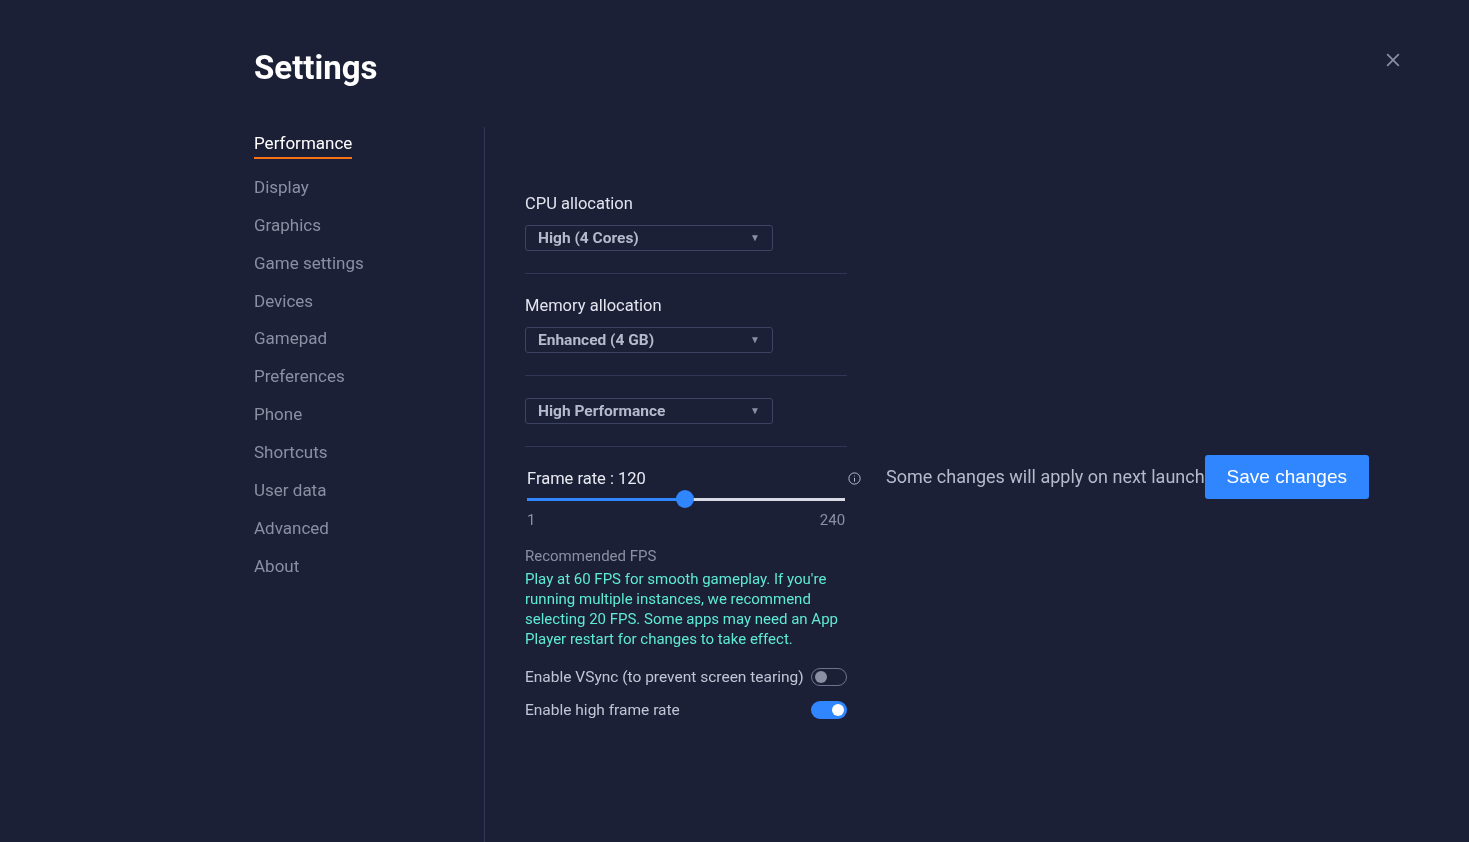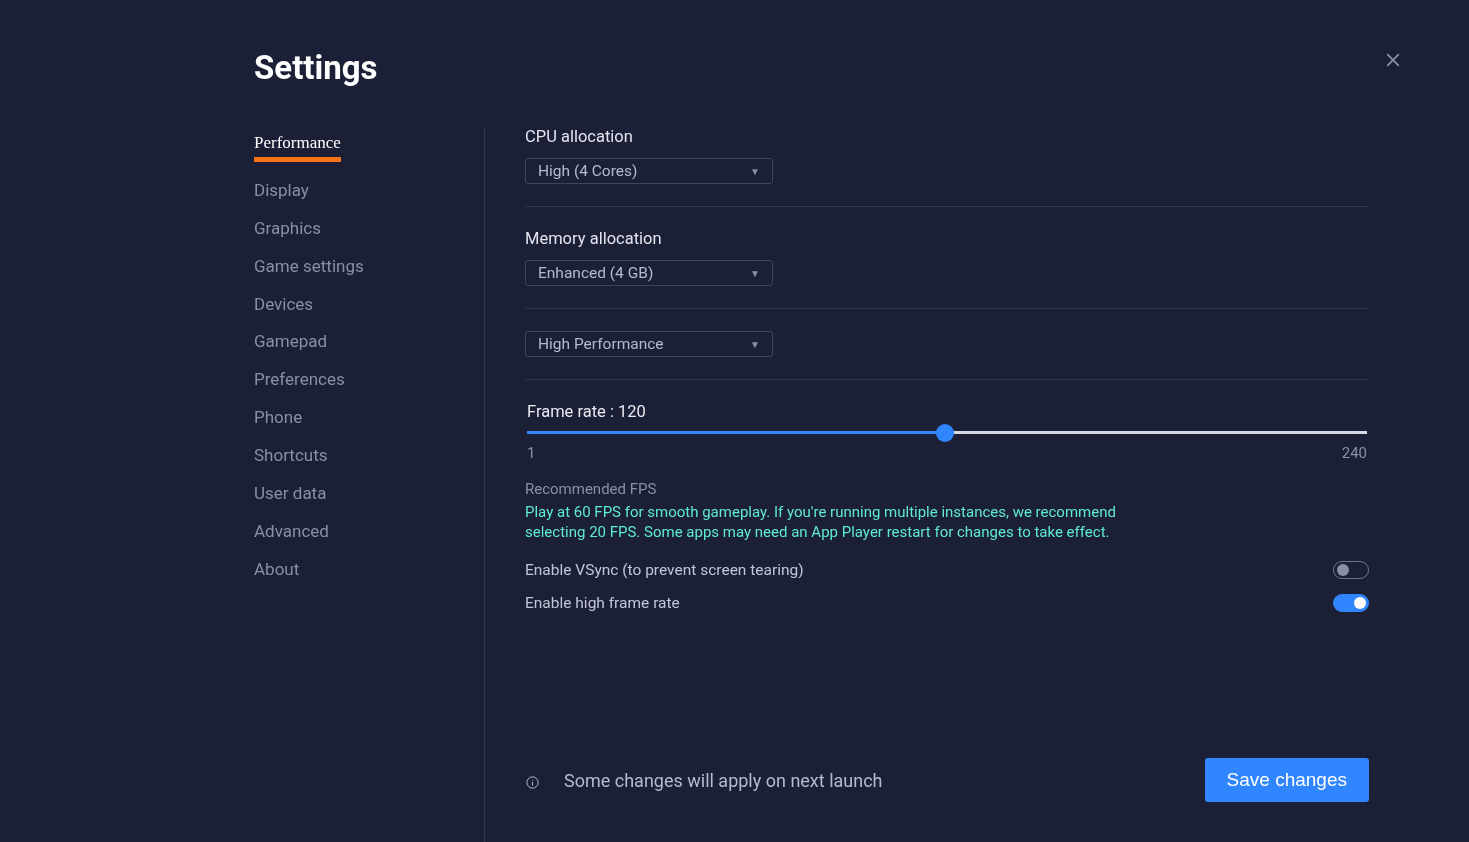--- a/index.html
+++ b/index.html
@@ -56,31 +56,31 @@
   .sidebar-item {
     font-size: 17px;
     color: #8a8fa3;
     cursor: pointer;
     line-height: 1.2;
     width: fit-content;
   }
   .sidebar-item.active {
     color: #ffffff;
     padding-bottom: 4px;
-    border-bottom: 5px solid #f97316;
-    font-family: Liberation Serif, serif;
+    border-bottom: 2px solid #f97316;
   }
   .main {
     flex: 1;
     border-left: 1px solid #303653;
     padding-left: 40px;
     padding-right: 50px;
     display: flex;
-    flex-direction: column;
+    flex-direction: row;
     overflow: hidden;
+    align-items: center;
   }
   .scroll-area {
     flex: 1;
     overflow: hidden;
     padding-bottom: 20px;
   }
   .section {
     padding-bottom: 22px;
     margin-bottom: 22px;
     border-bottom: 1px solid #303653;
@@ -107,20 +107,21 @@
     width: 248px;
     height: 26px;
     border: 1px solid #3d4462;
     background: transparent;
     border-radius: 3px;
     display: flex;
     align-items: center;
     justify-content: space-between;
     padding: 0 12px;
     cursor: pointer;
+    font-weight: bold;
   }
   .select-value {
     font-size: 15.5px;
     color: #b6bacd;
   }
   .select-caret {
     color: #8a8fa3;
     font-size: 10px;
   }
   .help-icon {

